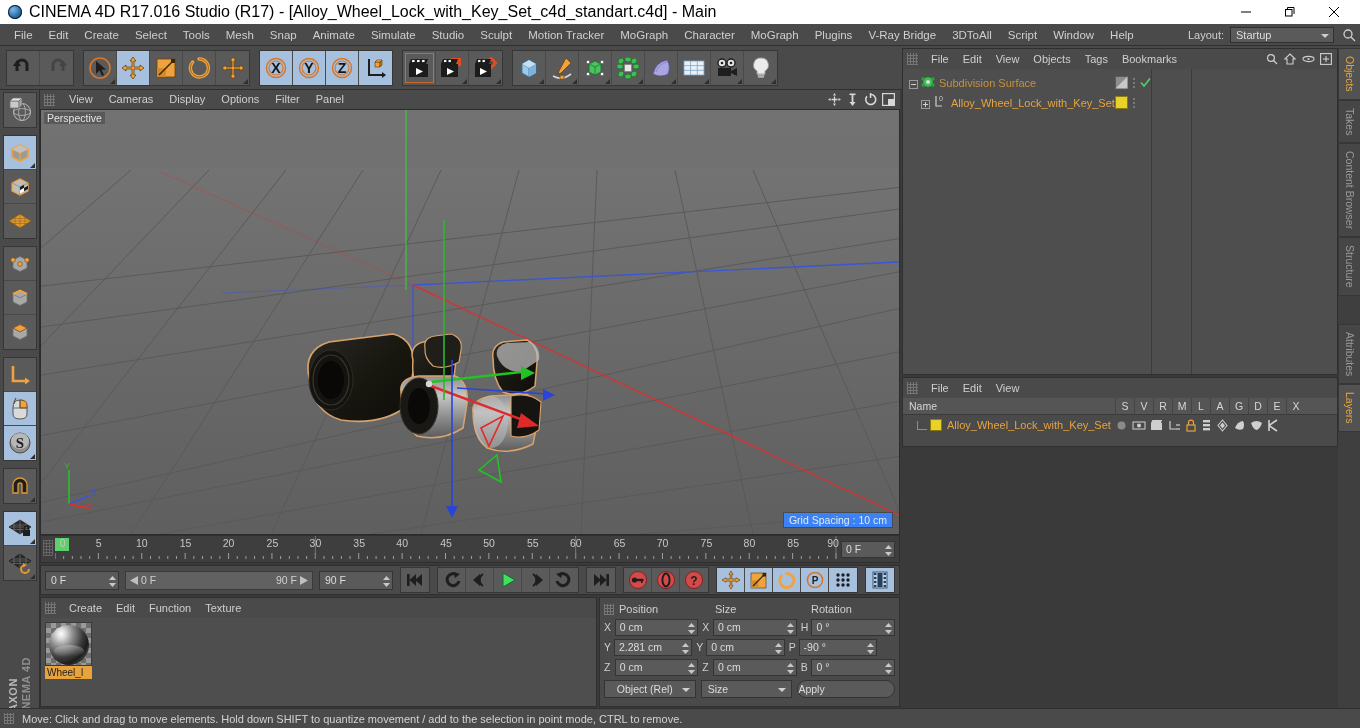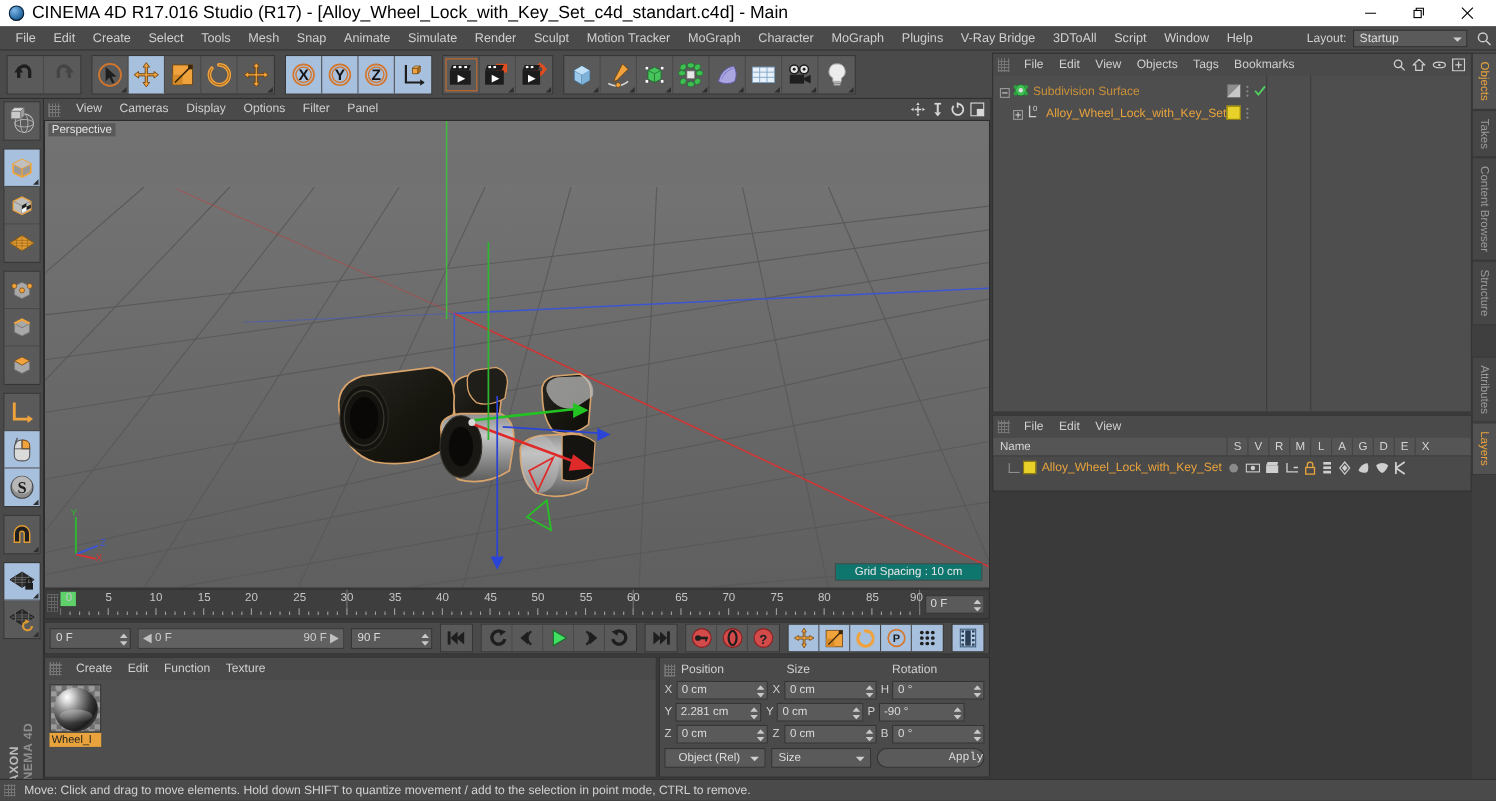--- a/index.html
+++ b/index.html
@@ -105,21 +105,21 @@
     opacity:.55;
   }
   .vpmenu .menu-item { font-size:11px; padding:0 8px; line-height:19px; }
   .vpnav { position:absolute; right:4px; top:2px; display:flex; gap:3px; }
   .vpnav div { width:15px; height:15px; display:flex; align-items:center; justify-content:center; }
   .viewport { position:absolute; left:0; top:19px; right:0; bottom:0; overflow:hidden;
               border:1px solid #2c2c2c; background:#6e6e6e; }
   .vplabel { position:absolute; left:3px; top:2px; font-size:10.5px; color:#e2e2e2; z-index:6;
              background:rgba(70,70,70,.55); padding:0 3px; }
   .gridspace { position:absolute; right:6px; bottom:6px; font-size:10.5px; color:#e8e8e8;
-               background:#0f766e; border:1px solid #4a4a4a; padding:1px 17px; z-index:6;margin-top:28px; }
+               background:#3b82f6; border:1px solid #4a4a4a; padding:1px 5px; z-index:6;margin-top:28px; }
   .axisgizmo { position:absolute; left:14px; bottom:24px; width:56px; height:52px; z-index:6; }
 
   
   .rightcol { position:absolute; left:902px; top:48px; width:436px; bottom:0; }
   .panelmenu { height:20px; display:flex; align-items:center; padding-left:4px; background:#4a4a4a; }
   .panelmenu .menu-item { font-size:11px; padding:0 7px; line-height:20px; }
   .pm-icons { margin-left:auto; display:flex; align-items:center; gap:4px; padding-right:4px; }
   .pm-icons div { width:14px; height:14px; display:flex; align-items:center; justify-content:center; }
 
   .objmgr { position:absolute; left:0; top:0; right:0; height:327px; background:#4a4a4a; border:1px solid #2f2f2f; }
@@ -223,21 +223,21 @@
   }
   .co-bot { display:flex; align-items:center; gap:5px; margin-top:3px; }
   .co-sel {
     height:18px; background:#5a5a5a; border:1px solid #343434; font-size:10.5px; color:#dcdcdc;
     padding:0 16px 0 6px; line-height:16px; position:relative; text-align:center;
   }
   .co-sel:after { content:""; position:absolute; right:5px; top:7px;
     border-left:4px solid transparent; border-right:4px solid transparent; border-top:4px solid #cfcfcf; }
   .co-apply {
     width:98px; height:18px; background:#5a5a5a; border:1px solid #343434; border-radius:9px;
-    font-size:10.5px; color:#dcdcdc; text-align:right; line-height:16px;font-family:Liberation Mono, monospace;
+    font-size:10.5px; color:#dcdcdc; text-align:left; line-height:16px;
   }
 
   
   .statusbar { position:absolute; left:0; bottom:0; width:1360px; height:20px; background:#4a4a4a;
                border-top:1px solid #2f2f2f; display:flex; align-items:center; padding-left:4px; }
   .statusbar .gripper { width:10px; height:11px; margin-right:8px; }
   .statustext { font-size:11px; color:#d2d2d2; white-space:nowrap; }
 </style>
 </head>
 <body>
@@ -271,21 +271,21 @@
   <div class="menubar">
     <div class="menu-item">File</div>
     <div class="menu-item">Edit</div>
     <div class="menu-item">Create</div>
     <div class="menu-item">Select</div>
     <div class="menu-item">Tools</div>
     <div class="menu-item">Mesh</div>
     <div class="menu-item">Snap</div>
     <div class="menu-item">Animate</div>
     <div class="menu-item">Simulate</div>
-    <div class="menu-item">Render</div>
+    <div class="menu-item">Studio</div>
     <div class="menu-item">Sculpt</div>
     <div class="menu-item">Motion Tracker</div>
     <div class="menu-item">MoGraph</div>
     <div class="menu-item">Character</div>
     <div class="menu-item">MoGraph</div>
     <div class="menu-item">Plugins</div>
     <div class="menu-item">V-Ray Bridge</div>
     <div class="menu-item">3DToAll</div>
     <div class="menu-item">Script</div>
     <div class="menu-item">Window</div>

